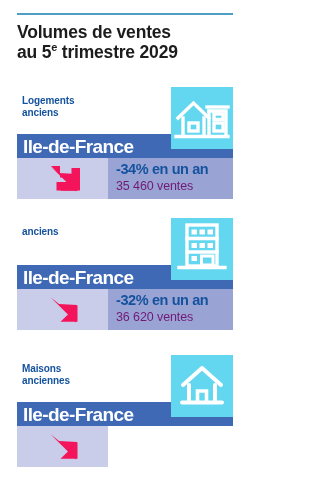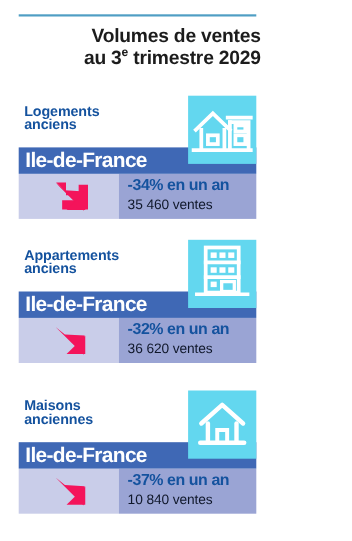--- a/index.html
+++ b/index.html
@@ -34,21 +34,20 @@
   .title {
     position: absolute;
     left: 17px;
     top: 22px;
     width: 220px;
     font-size: 17.5px;
     line-height: 20px;
     font-weight: bold;
     color: #1c1c1c;
     letter-spacing: -0.2px;
-    text-align: right;
   }
   .title .line2 { display: block; }
   .title sup {
     font-size: 11px;
     vertical-align: super;
     line-height: 0;
   }
 
   
   .card {
@@ -72,21 +71,21 @@
   .icon-box svg {
     display: block;
     width: 62px;
     height: 62px;
   }
 
   .cat-label {
     position: absolute;
     left: 5px;
     top: 8px;
-    font-size: 13px;
+    font-size: 10px;
     line-height: 11.5px;
     font-weight: bold;
     color: #14529e;
     letter-spacing: -0.1px;
     width: 130px;
   }
   .cat-label .l2 { display: block; }
 
   .region-band {
     position: absolute;
@@ -151,35 +150,35 @@
     letter-spacing: -0.4px;
     white-space: nowrap;
   }
   .stat-sales {
     position: absolute;
     left: 8px;
     top: 20px;
     font-size: 12.5px;
     line-height: 16px;
     font-weight: normal;
-    color: #0f172a;
+    color: #701a75;
     letter-spacing: -0.1px;
     white-space: nowrap;
   }
 </style>
 </head>
 <body>
 
 <div class="page">
 
   <div class="top-rule"></div>
 
   <div class="title">
     <span>Volumes de ventes</span>
-    <span class="line2"><span>au 3</span><sup>e</sup><span> trimestre 2029</span></span>
+    <span class="line2"><span>au 5</span><sup>e</sup><span> trimestre 2029</span></span>
   </div>
 
   <div class="card card-1">
 
     <div class="icon-box">
       <svg viewBox="0 0 62 62" xmlns="http://www.w3.org/2000/svg">
         <g fill="none" stroke="#ffffff" stroke-width="3.4" stroke-linecap="square" stroke-linejoin="miter">
 
           <path d="M7 31 L22.5 16 L38 31"></path>
 
@@ -254,21 +253,20 @@
           <rect x="20.5" y="38" width="5.5" height="5"></rect>
         </g>
         <g fill="none" stroke="#ffffff" stroke-width="3">
 
           <rect x="30.5" y="38" width="11.5" height="9"></rect>
         </g>
       </svg>
     </div>
 
     <div class="cat-label">
-      <span>Appartements</span>
       <span class="l2">anciens</span>
     </div>
 
     <div class="region-band">
       <span class="region-text">Ile-de-France</span>
     </div>
 
     <div class="stat-band">
       <div class="stat-left">
         <div class="arrow-wrap">
@@ -316,20 +314,16 @@
 
     <div class="stat-band">
       <div class="stat-left">
         <div class="arrow-wrap">
           <svg viewBox="0 0 36 32" xmlns="http://www.w3.org/2000/svg">
             <path d="M3.5 3.2 L29 28.5 L30 11 L12 10 Z" fill="#f4145b"></path>
             <path d="M30.5 27.8 L13.5 27.8 L30.5 11.2 Z" fill="#f4145b"></path>
           </svg>
         </div>
       </div>
-      <div class="stat-right">
-        <span class="stat-pct">-37% en un an</span>
-        <span class="stat-sales">10 840 ventes</span>
-      </div>
     </div>
   </div>
 
 </div>
 
 </body></html>

